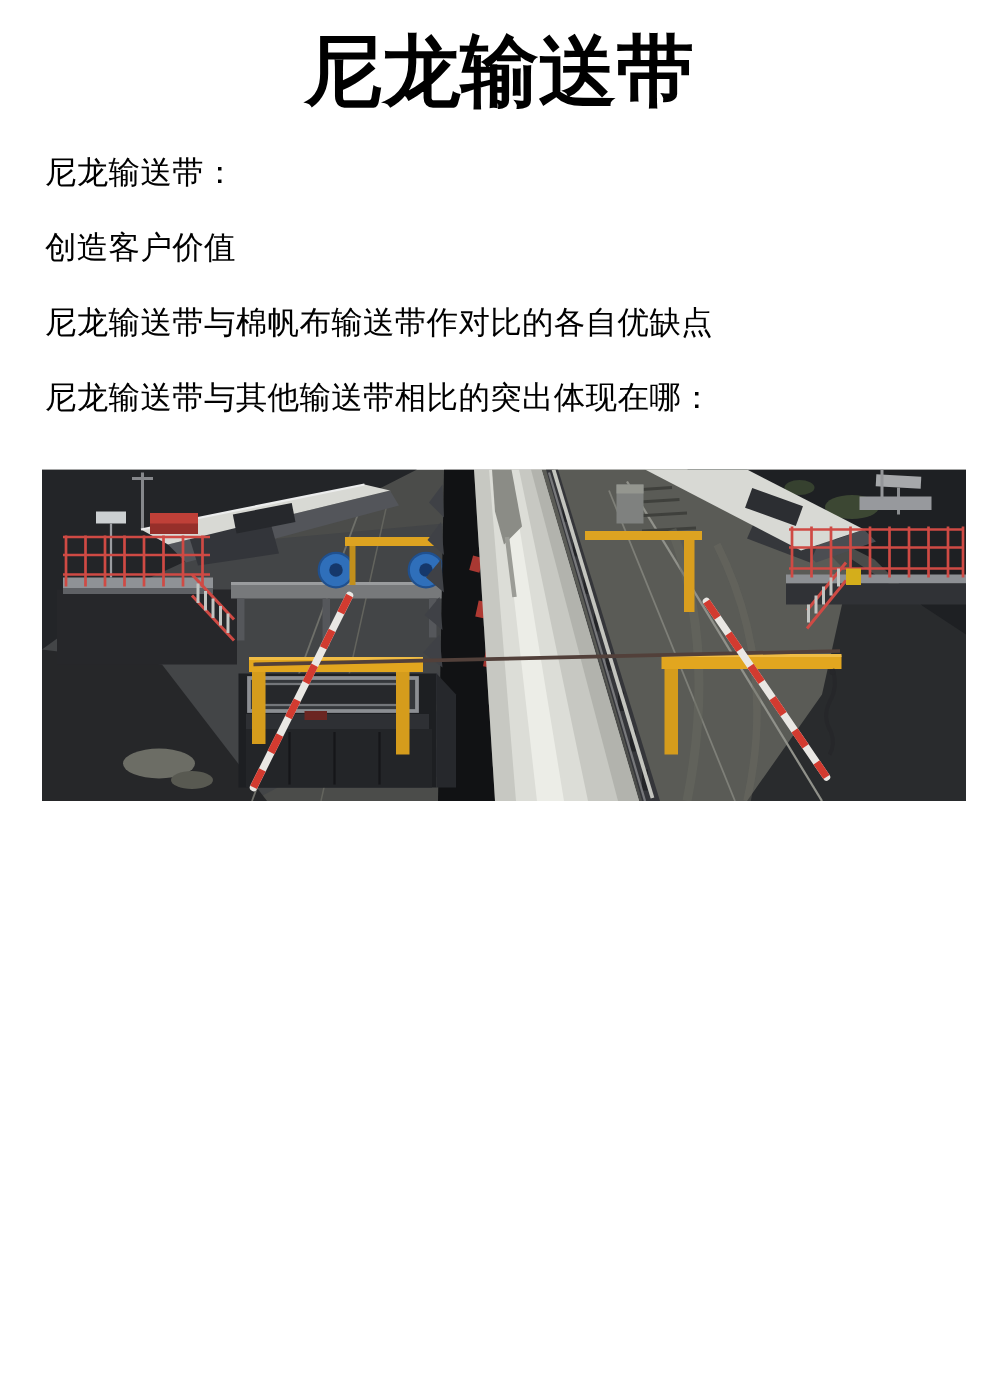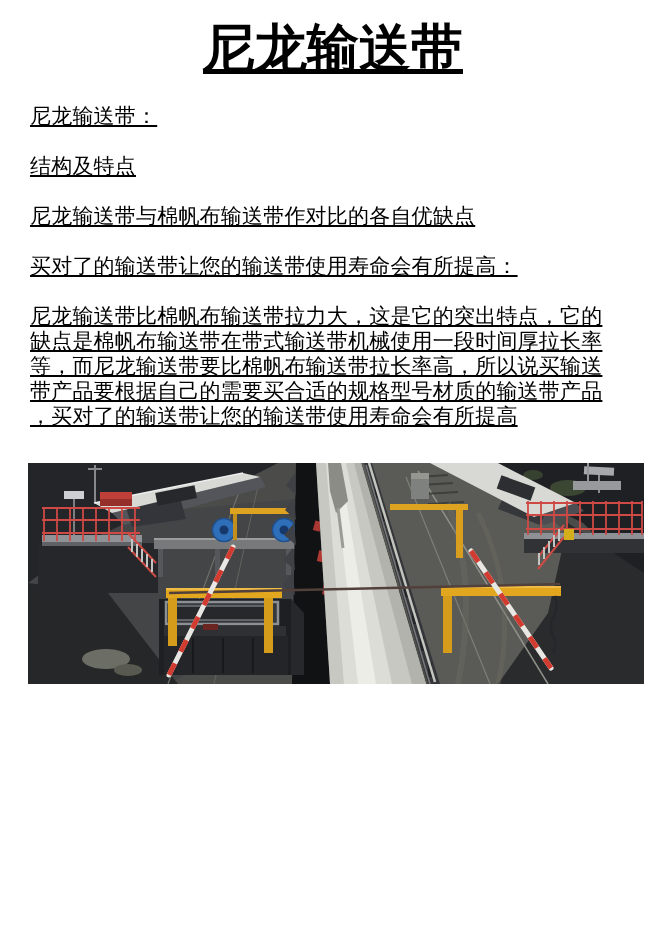--- a/index.html
+++ b/index.html
@@ -1,20 +1,19 @@
 <!DOCTYPE html>
 <html lang="zh"><head>
 <meta charset="utf-8">
 <style>
   html,body{margin:0;padding:0;background:#ffffff;}
   .page{
     width:666px;height:930px;background:#ffffff;overflow:hidden;
     font-family:"Liberation Sans","DejaVu Sans",sans-serif;color:#000;
     position:relative;
-    text-decoration:underline;
   }
   h1.title{
     margin:0;padding-top:18px;text-align:center;
     font-size:52px;line-height:60px;font-weight:700;color:#000;
   }
   .content{padding:0 16px 0 30px;}
   .content p{
     margin:25px 0 0 0;width:580px;
     font-size:21px;line-height:25px;letter-spacing:0.2px;color:#000;
     word-break:break-all;line-break:anywhere;
@@ -25,24 +24,23 @@
   figure.photo svg{display:block;}
 </style>
 </head>
 <body>
 
 <div class="page">
   <h1 class="title">尼龙输送带</h1>
 
   <div class="content">
     <p>尼龙输送带：</p>
-    <p>结构及特点</p>
+    <p>创造客户价值</p>
     <p>尼龙输送带与棉帆布输送带作对比的各自优缺点</p>
-    <p>买对了的输送带让您的输送带使用寿命会有所提高：</p>
-    <p>尼龙输送带比棉帆布输送带拉力大，这是它的突出特点，它的缺点是棉帆布输送带在带式输送带机械使用一段时间厚拉长率等，而尼龙输送带要比棉帆布输送带拉长率高，所以说买输送带产品要根据自己的需要买合适的规格型号材质的输送带产品，买对了的输送带让您的输送带使用寿命会有所提高</p>
+    <p>尼龙输送带与其他输送带相比的突出体现在哪：</p>
 
     <figure class="photo" role="img" aria-label="煤场现场照片：中间为白色尼龙输送带线，两侧为带红色护栏平台的可移动布料输送机，黄色门架与红白相间护栏杆横跨现场">
       <svg width="616" height="221" viewBox="0 0 616 221" xmlns="http://www.w3.org/2000/svg">
 
         <g>
           <rect x="0" y="0" width="616" height="221" fill="#4b4c4a"></rect>
           <polygon points="333,0 470,0 616,150 616,221 400,221" fill="#5a5b56"></polygon>
           <polygon points="60,55 333,30 333,120 140,221 0,221 0,120" fill="#434547"></polygon>
 
           <polygon points="0,0 250,0 195,28 120,50 55,80 0,120" fill="#232528"></polygon>

